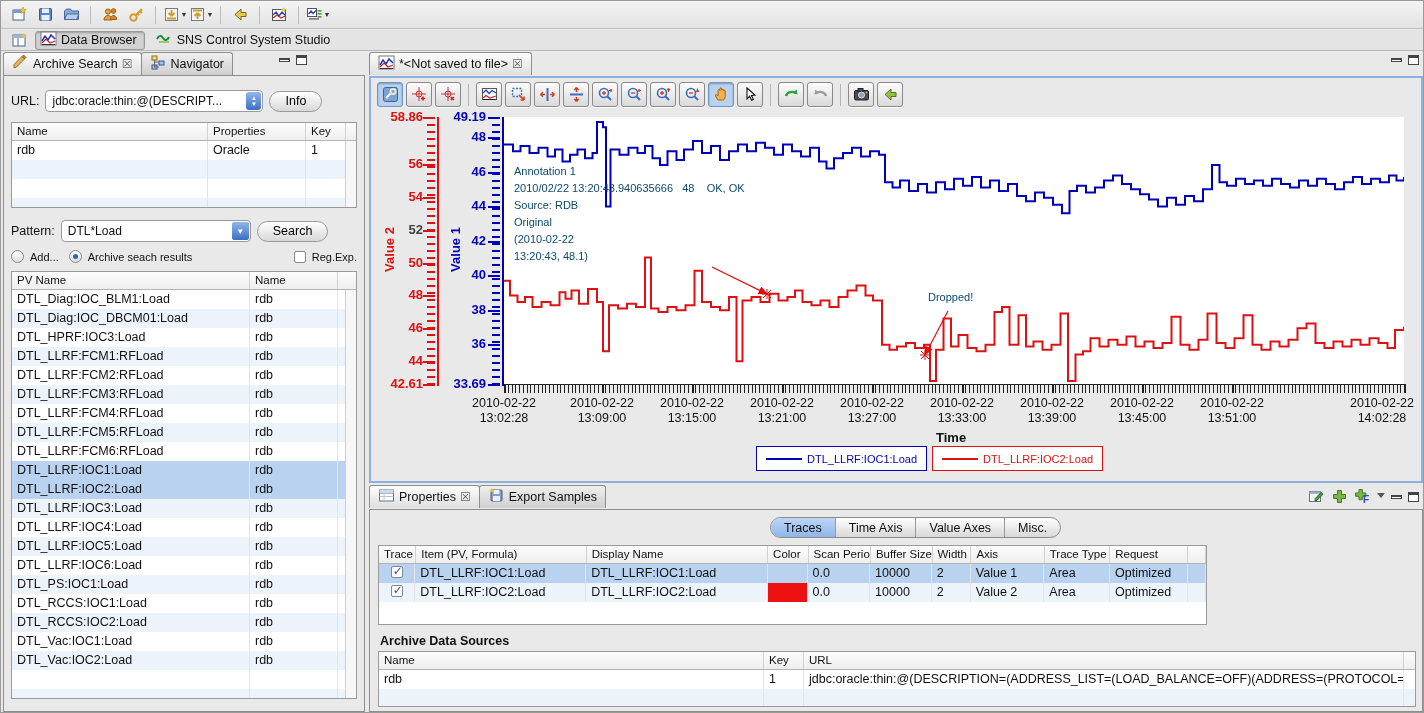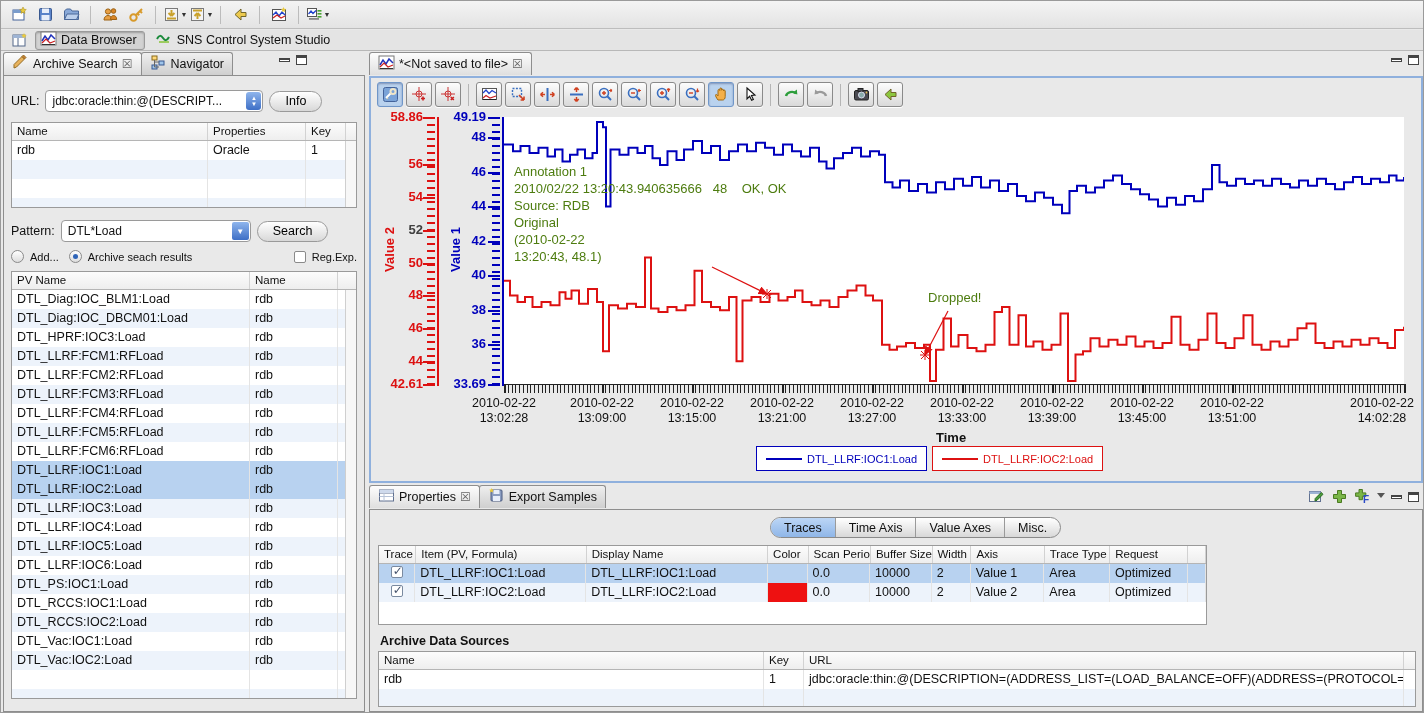--- a/index.html
+++ b/index.html
@@ -77,21 +77,21 @@
   .yline { position:absolute; width:2px; }
   .xstrip { position:absolute; border-top:1px solid #222;
     background:repeating-linear-gradient(to right,#222 0 1px,transparent 1px 3.75px); }
   .xmajor { position:absolute; width:2px; height:9px; background:#222; }
   .xlab { position:absolute; width:80px; text-align:center; font-size:12.5px; color:#111; line-height:15px; }
   .xtitle { position:absolute; font-weight:bold; font-size:13px; }
   .legend { position:absolute; display:flex; gap:5px; }
   .legbox { display:flex; align-items:center; gap:5px; background:#fff; border:1px solid; padding:3px 9px; height:25px; }
   .legline { width:36px; height:2px; }
   .leglab { font-size:11px; }
-  .anno { position:absolute; color:#4d7c0f; font-size:13px; line-height:17px; white-space:pre; }
+  .anno { position:absolute; color:#0c4a6e; font-size:11px; line-height:17px; white-space:pre; }
   
   .props { position:absolute; left:368px; top:483px; width:1054px; height:228px; }
   .props-body { position:absolute; left:0; top:25px; width:1054px; height:203px;
     border:1px solid #8e8e8e; background:#e9e9e9; }
   .segbar { position:absolute; left:400px; top:7px; display:flex; border:1px solid #8a8a8a; border-radius:11px; overflow:hidden;
     background:linear-gradient(#fff,#d8d8d8); height:21px; }
   .seg { padding:2px 13px; font-size:12.5px; border-right:1px solid #9a9a9a; display:flex; align-items:center; }
   .seg:last-child { border-right:none; }
   .seg.active { background:linear-gradient(#bcd6f6,#8fb6e8); }
   .frame { position:absolute; background:#fff; border:1px solid #9a9a9a; overflow:hidden; }

